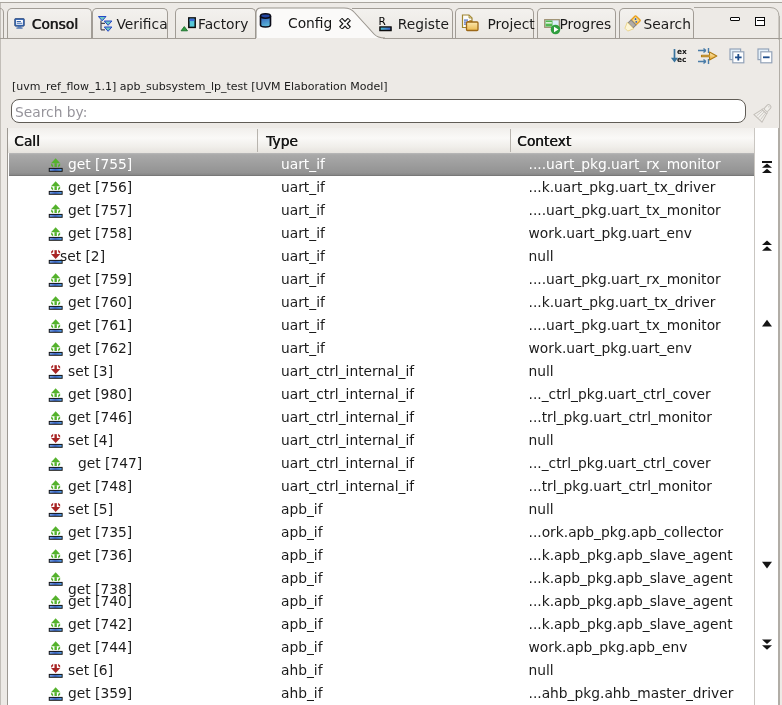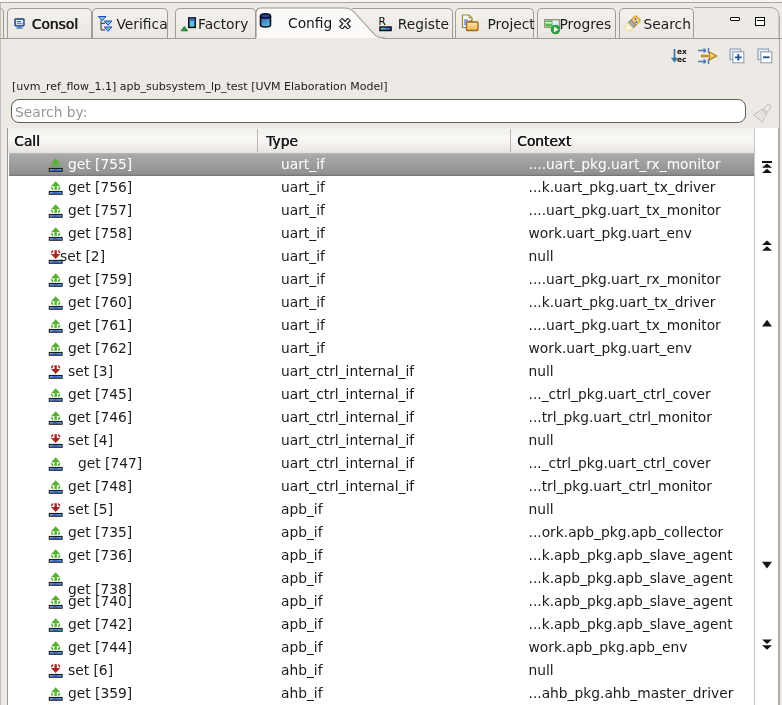--- a/index.html
+++ b/index.html
@@ -309,21 +309,21 @@
 <div class="ct" style="left:281px;top:360px">uart_ctrl_internal_if</div>
 <div class="ct" style="left:528.5px;top:360px">null</div>
 <div class="row" style="top:383px"></div>
 <svg class="abs" style="left:48px;top:387px" width="15.5" height="16" viewBox="0 0 15 16">
 <path fill="#54b22c" d="M7.4,1.2 L12,6.2 L2.8,6.2 Z"></path>
 <rect x="6.2" y="6.2" width="2.4" height="3.8" fill="#54b22c"></rect>
 <path fill="#54b22c" d="M2.9,6.5 L4.9,8.1 L4.9,10.4 L2.9,8.8 Z M11.9,6.5 L9.9,8.1 L9.9,10.4 L11.9,8.8 Z"></path>
 <rect x="0.5" y="10.9" width="13.9" height="3.9" fill="#141414"></rect>
 <rect x="1.5" y="11.9" width="11.9" height="1.9" fill="url(#barg)"></rect>
 </svg>
-<div class="ct" style="left:68px;top:383px">get [745]</div>
+<div class="ct" style="left:68px;top:383px">get [980]</div>
 <div class="ct" style="left:281px;top:383px">uart_ctrl_internal_if</div>
 <div class="ct" style="left:528.5px;top:383px">..._ctrl_pkg.uart_ctrl_cover</div>
 <div class="row" style="top:406px"></div>
 <svg class="abs" style="left:48px;top:410px" width="15.5" height="16" viewBox="0 0 15 16">
 <path fill="#54b22c" d="M7.4,1.2 L12,6.2 L2.8,6.2 Z"></path>
 <rect x="6.2" y="6.2" width="2.4" height="3.8" fill="#54b22c"></rect>
 <path fill="#54b22c" d="M2.9,6.5 L4.9,8.1 L4.9,10.4 L2.9,8.8 Z M11.9,6.5 L9.9,8.1 L9.9,10.4 L11.9,8.8 Z"></path>
 <rect x="0.5" y="10.9" width="13.9" height="3.9" fill="#141414"></rect>
 <rect x="1.5" y="11.9" width="11.9" height="1.9" fill="url(#barg)"></rect>
 </svg>

